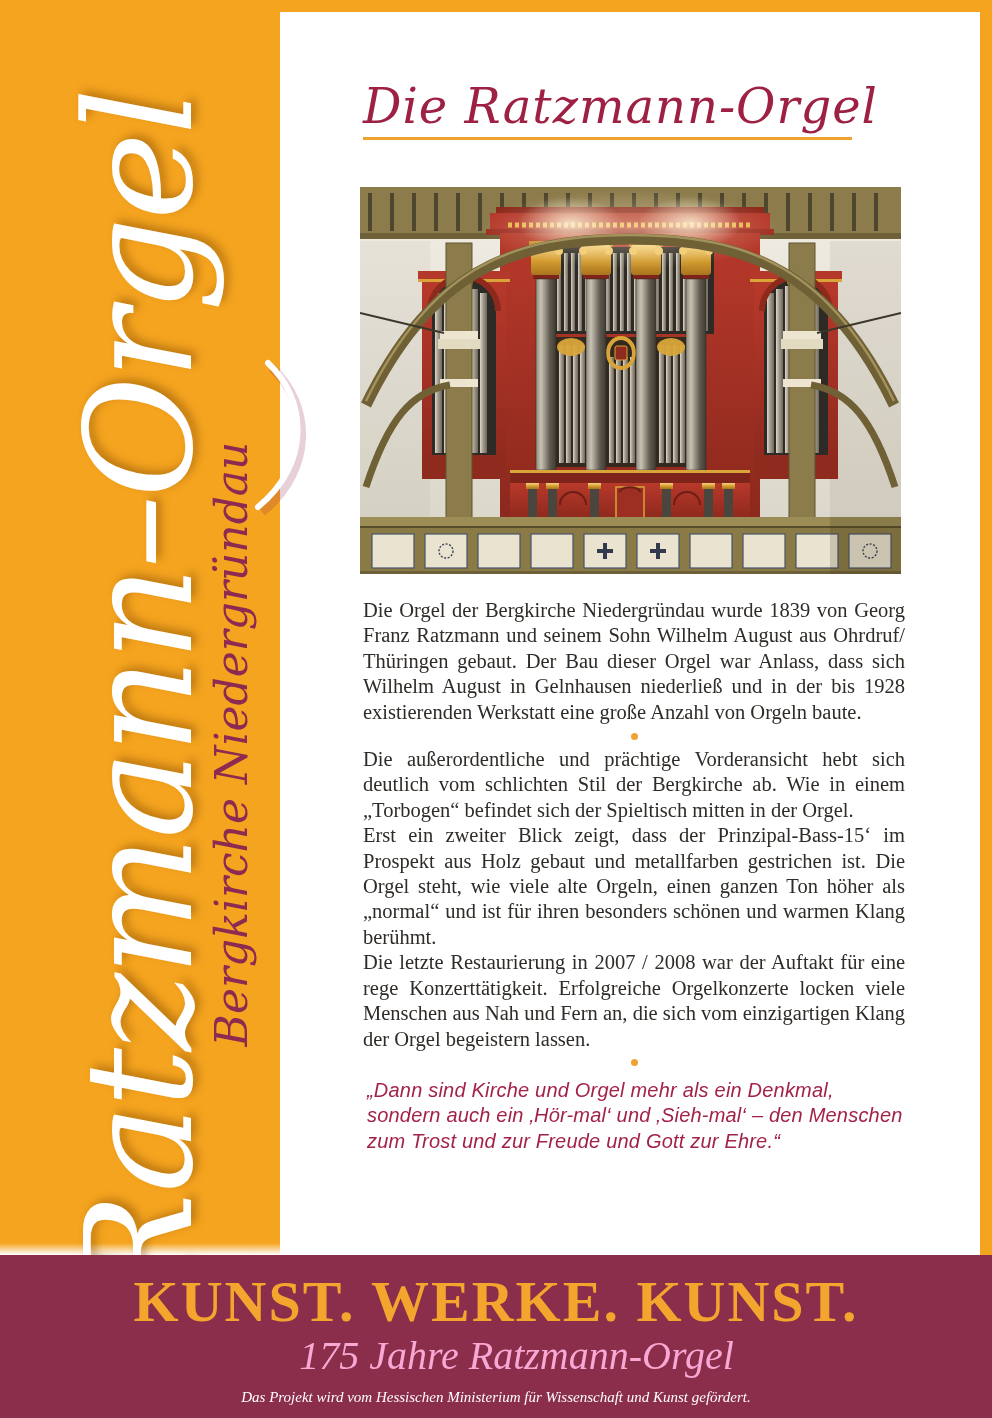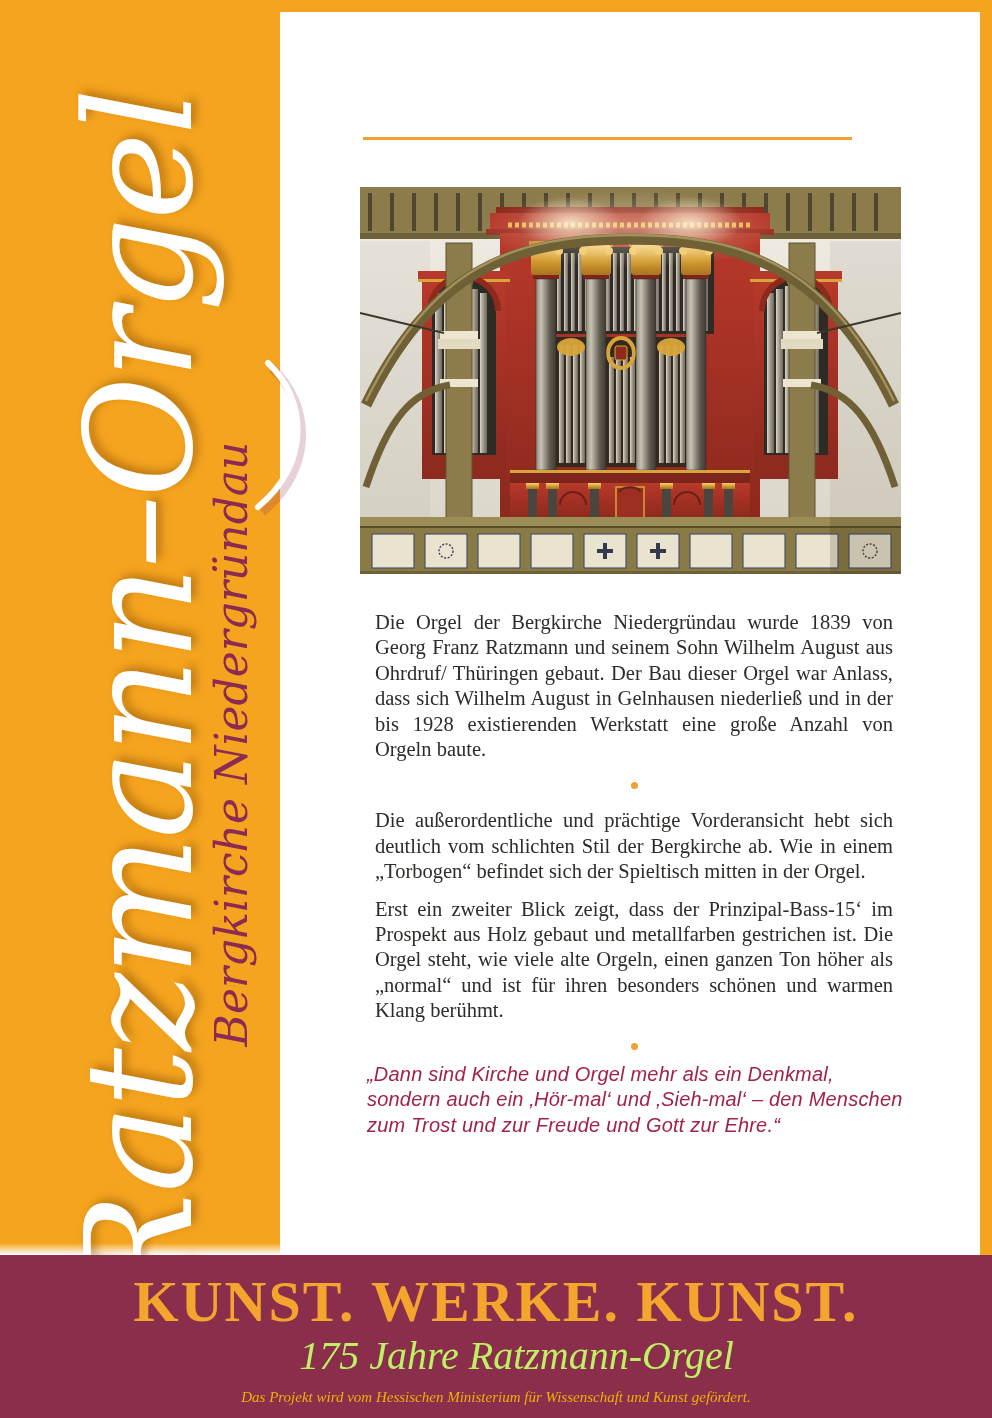--- a/index.html
+++ b/index.html
@@ -25,54 +25,55 @@
 
   
   .heading { position:absolute; left:363px; top:78px; margin:0;
              font:italic 48px/56px "DejaVu Serif", serif; font-weight:normal; color:#9E2144; letter-spacing:1px; }
   .heading-rule { position:absolute; left:363px; top:137px; width:489px; height:3px; background:#F0A231; }
 
   .photo { position:absolute; left:360px; top:187px; width:541px; height:387px; margin:0; }
   .photo svg { display:block; }
 
   .textcol { position:absolute; left:363px; top:598px; width:542px; }
-  .textcol p.body { margin:12px; font-size:20.5px; line-height:25.4px; text-align:justify;
+  .textcol p.body { margin:0; font-size:20.5px; line-height:25.4px; text-align:justify;
                     color:#2F2B27; }
   .dot { height:22px; position:relative; }
   .dot::after { content:""; position:absolute; left:50%; top:50%; width:7px; height:7px;
                 margin:-3.5px 0 0 -3.5px; border-radius:50%; background:#F0A231; }
   .quote { margin:4px 0 0 4px; font:italic 20px/25.5px "Liberation Sans", sans-serif;
            color:#A32348; letter-spacing:.2px; }
   .attribution { margin:3px 0 0 0; font:italic 22px/27px "Liberation Serif", serif; color:#1E1B18; }
 
   
   .footer { position:absolute; left:0; top:1255px; width:992px; height:163px;
             background:#8B2E4C; text-align:center; }
   .f1 { padding-top:18px; font:bold 58px/58px "Liberation Serif", serif;
         color:#F3A52E; letter-spacing:2px; }
-  .f2 { margin-top:3px; font:italic 40px/44px "Liberation Serif", serif; color:#bef264;margin-left:41px; }
-  .f3 { margin-top:10px; font:italic 15px/18px "Liberation Serif", serif; color:#eab308; }
+  .f2 { margin-top:3px; font:italic 40px/44px "Liberation Serif", serif; color:#f9a8d4;margin-left:41px; }
+  .f3 { margin-top:10px; font:italic 15px/18px "Liberation Serif", serif; color:#ffffff; }
 </style>
 </head>
 <body>
 
 <div class="page">
 
   <div class="top-strip"></div>
   <div class="right-strip"></div>
 
   <aside class="band"></aside>
   <div class="band-fade"></div>
   <div class="v-title">Ratzmann–Orgel</div>
   <div class="v-sub">Bergkirche Niedergründau</div>
   <svg class="flourish" width="70" height="170" viewBox="0 0 70 170">
     <path d="M 18,8 C 58,45 60,110 8,152" fill="none" stroke="rgba(150,40,80,0.22)" stroke-width="9" transform="translate(4,5)"></path>
     <path d="M 18,8 C 58,45 60,110 8,152" fill="none" stroke="#ffffff" stroke-width="6" stroke-linecap="round"></path>
   </svg>
 
+  <h1 class="heading">Die Ratzmann-Orgel</h1>
   <div class="heading-rule"></div>
 
   <figure class="photo">
     <svg width="541" height="387" viewBox="0 0 541 387">
       <defs>
         <linearGradient id="wallG" x1="0" y1="0" x2="0" y2="1">
           <stop offset="0" stop-color="#F1EDE4"></stop>
             <stop offset="1" stop-color="#D9D4C7"></stop>
         </linearGradient>
         <linearGradient id="redV" x1="0" y1="0" x2="0" y2="1">
@@ -314,20 +315,21 @@
       <rect x="0" y="384" width="541" height="3" fill="#6E6139"></rect>
       <rect x="470" y="330" width="71" height="57" fill="rgba(60,50,30,0.18)"></rect>
     </svg>
   </figure>
 
   <div class="textcol">
     <p class="body">Die Orgel der Bergkirche Niedergründau wurde 1839 von Georg Franz Ratzmann und seinem Sohn Wilhelm August aus Ohrdruf/ Thüringen gebaut.  Der Bau dieser Orgel war Anlass, dass sich Wilhelm August in Gelnhausen niederließ und in der bis 1928 existierenden Werkstatt eine große Anzahl von Orgeln baute.</p>
     <div class="dot"></div>
     <p class="body">Die außerordentliche und prächtige Vorderansicht hebt sich deutlich vom schlichten Stil der Bergkirche ab. Wie in einem „Torbogen“ befindet sich der Spieltisch mitten in der Orgel.</p>
     <p class="body">Erst ein zweiter Blick zeigt, dass der Prinzipal-Bass-15‘ im Prospekt aus Holz gebaut und metallfarben gestrichen ist. Die Orgel steht, wie viele alte Orgeln, einen ganzen Ton höher als „normal“ und ist für ihren besonders schönen und warmen Klang berühmt.</p>
+    <p class="body">Die letzte Restaurierung in 2007 / 2008 war der Auftakt für eine rege Konzerttätigkeit. Erfolgreiche Orgelkonzerte locken viele Menschen aus Nah und Fern an, die sich vom einzigartigen Klang der Orgel begeistern lassen.</p>
     <div class="dot"></div>
     <p class="quote">„Dann sind Kirche und Orgel  mehr als ein Denkmal, sondern auch ein ‚Hör-mal‘ und ‚Sieh-mal‘ – den Menschen zum Trost und zur Freude und Gott zur Ehre.“</p>
   </div>
 
   <footer class="footer">
     <div class="f1">KUNST. WERKE. KUNST.</div>
     <div class="f2">175 Jahre Ratzmann-Orgel</div>
     <div class="f3">Das Projekt wird vom Hessischen Ministerium für Wissenschaft und Kunst gefördert.</div>
   </footer>
 

